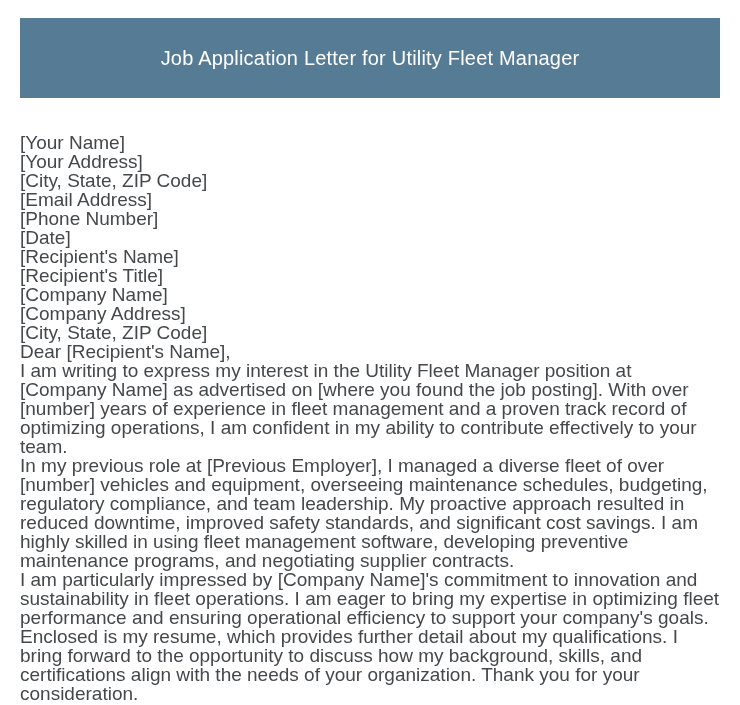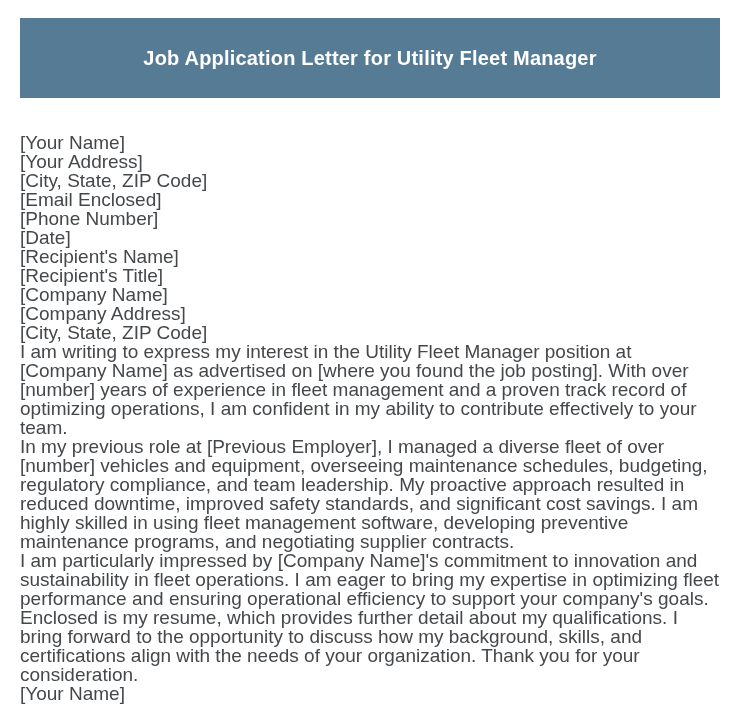--- a/index.html
+++ b/index.html
@@ -28,21 +28,21 @@
     width: 700px;
     height: 80px;
     background: var(--header-background);
     display: flex;
     align-items: center;
     justify-content: center;
   }
   .banner h1 {
     margin: 0;
     font-size: 20px;
-    font-weight: 700;
+    font-weight: 400;
     letter-spacing: 0.2px;
     color: var(--header-text);
     font-family: "Liberation Sans", sans-serif;
   }
   .letter {
     position: absolute;
     left: 20px;
     top: 133px;
     width: 703px;
     color: var(--body-text);
@@ -58,26 +58,27 @@
 <body>
 
 <div class="banner">
   <h1>Job Application Letter for Utility Fleet Manager</h1>
 </div>
 
 <div class="letter">
   <p>[Your Name]</p>
   <p>[Your Address]</p>
   <p>[City, State, ZIP Code]</p>
-  <p>[Email Enclosed]</p>
+  <p>[Email Address]</p>
   <p>[Phone Number]</p>
   <p>[Date]</p>
   <p>[Recipient's Name]</p>
   <p>[Recipient's Title]</p>
   <p>[Company Name]</p>
   <p>[Company Address]</p>
   <p>[City, State, ZIP Code]</p>
+  <p>Dear [Recipient's Name],</p>
   <p>I am writing to express my interest in the Utility Fleet Manager position at [Company Name] as advertised on [where you found the job posting]. With over [number] years of experience in fleet management and a proven track record of optimizing operations, I am confident in my ability to contribute effectively to your team.</p>
   <p>In my previous role at [Previous Employer], I managed a diverse fleet of over [number] vehicles and equipment, overseeing maintenance schedules, budgeting, regulatory compliance, and team leadership. My proactive approach resulted in reduced downtime, improved safety standards, and significant cost savings. I am highly skilled in using fleet management software, developing preventive maintenance programs, and negotiating supplier contracts.</p>
   <p>I am particularly impressed by [Company Name]'s commitment to innovation and sustainability in fleet operations. I am eager to bring my expertise in optimizing fleet performance and ensuring operational efficiency to support your company's goals.</p>
   <p>Enclosed is my resume, which provides further detail about my qualifications. I bring forward to the opportunity to discuss how my background, skills, and certifications align with the needs of your organization. Thank you for your consideration.</p>
   <p>[Your Name]</p>
 </div>
 
 </body></html>

